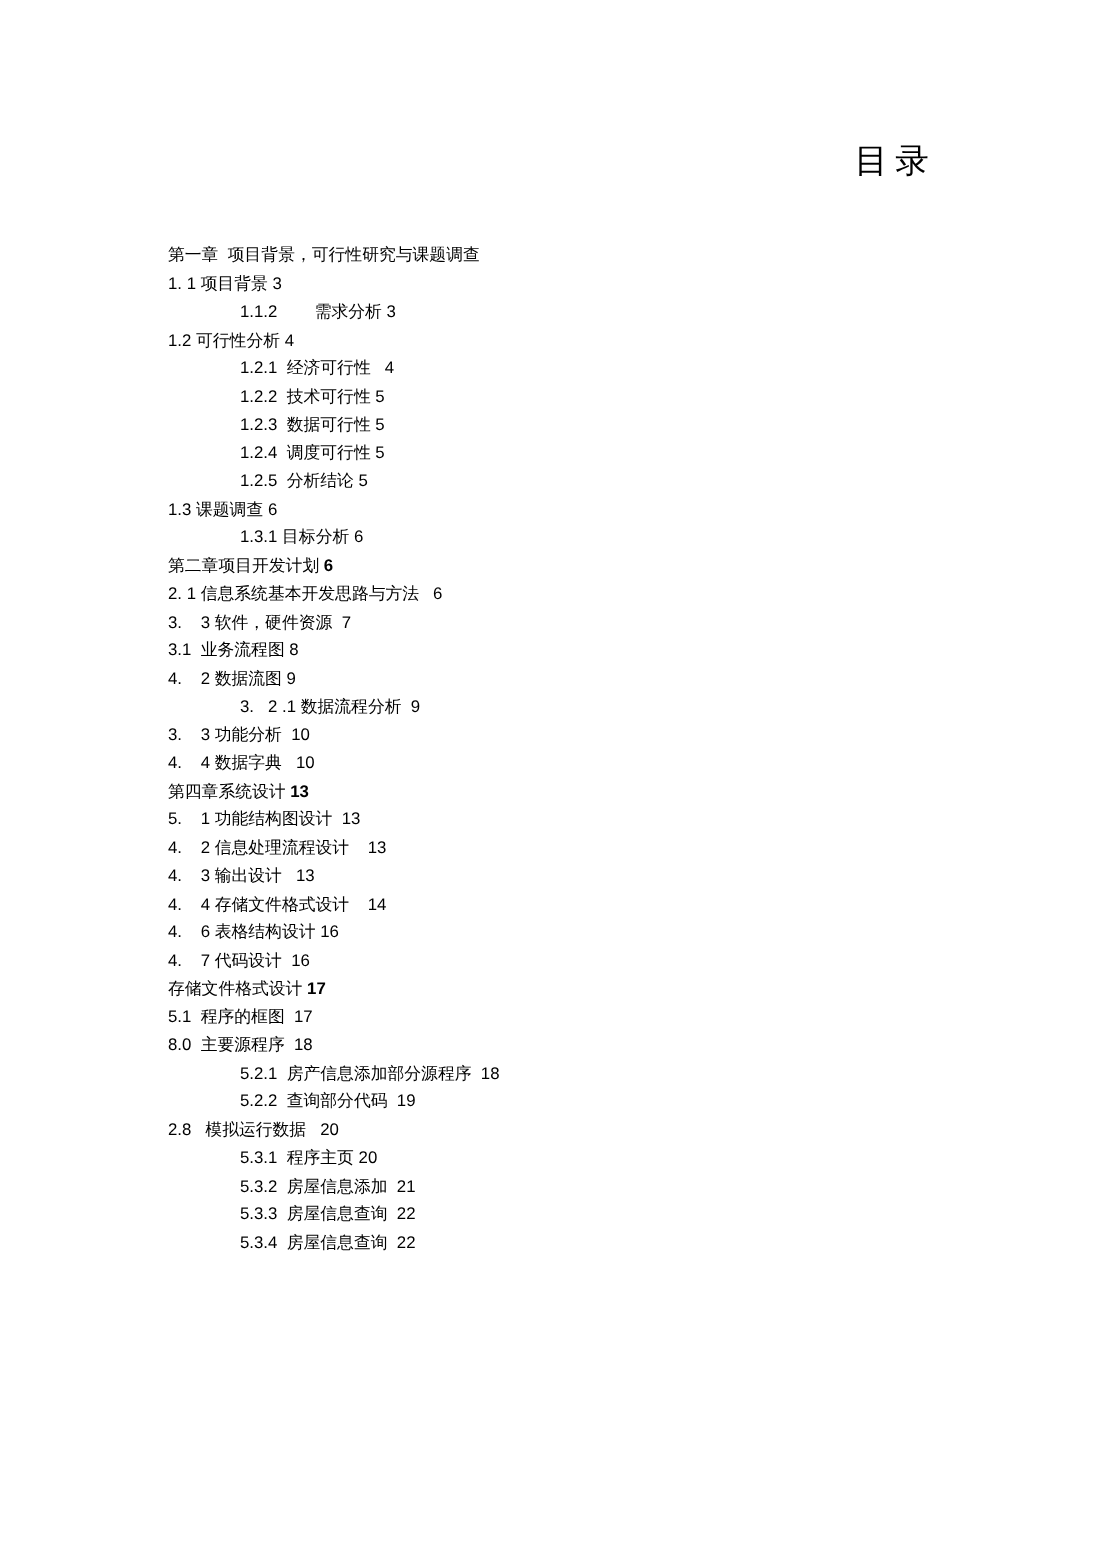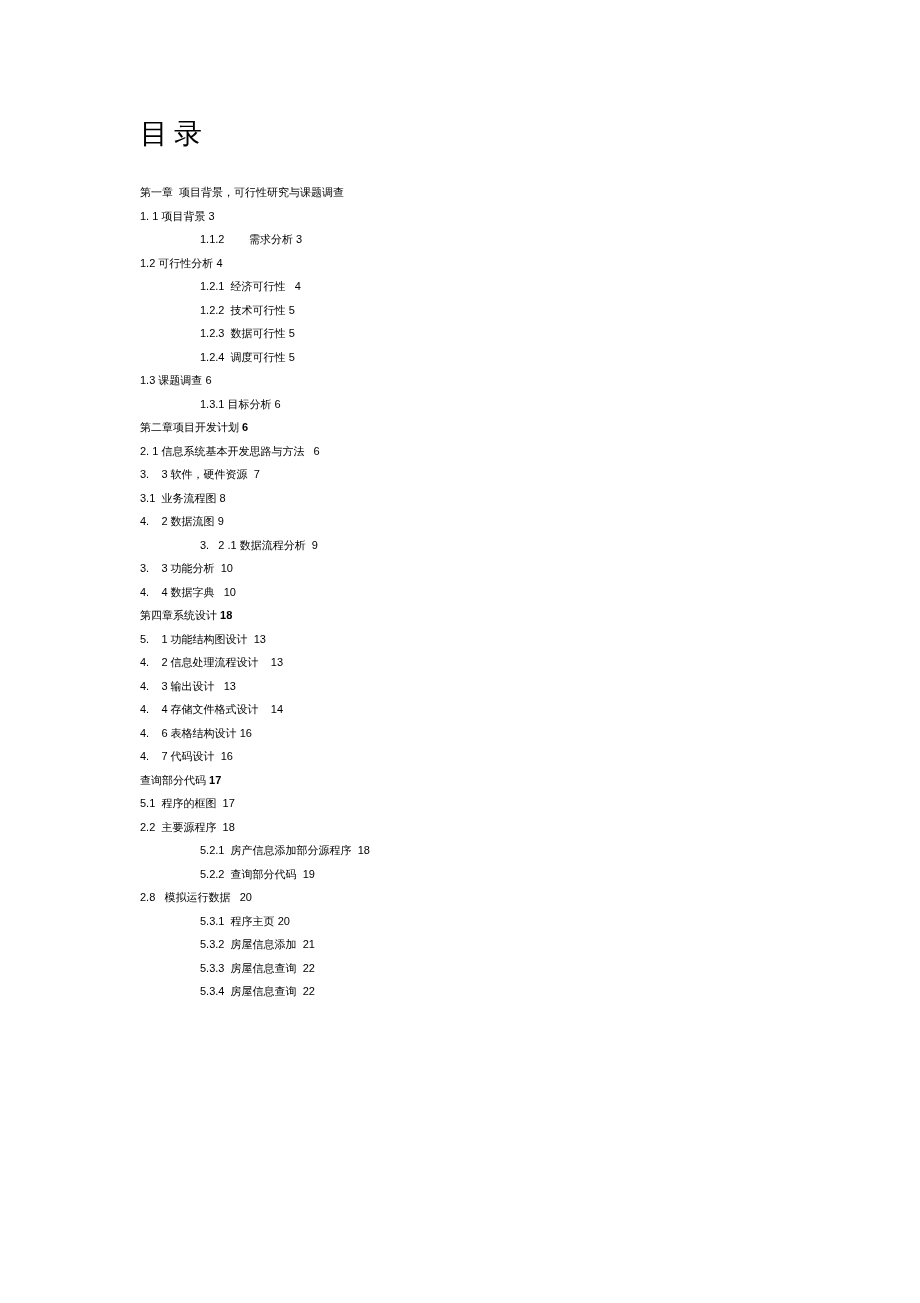--- a/index.html
+++ b/index.html
@@ -8,29 +8,29 @@
     height: 1303px;
     background: #ffffff;
     font-family: "SimSun", "宋体", serif;
     color: #000000;
     position: relative;
   }
   .page {
     padding: 115px 140px 60px 140px;
   }
   .title {
-    text-align: left;
+    text-align: right;
     font-size: 28px;
     font-weight: normal;
     letter-spacing: 6px;
-    margin-bottom: 28px;
+    margin-bottom: 48px;
     font-family: "SimSun", "宋体", serif;
   }
   .toc-line {
-    font-size: 11px;
+    font-size: 14px;
     line-height: 23.5px;
     white-space: pre;
     font-family: "Microsoft YaHei", "SimSun", Arial, sans-serif;
   }
   .indent-1 { padding-left: 60px; }
   .bold-num { font-weight: bold; font-family: Arial, sans-serif; }
 </style>
 </head>
 <body>
 
@@ -38,40 +38,41 @@
   <h1 class="title">目录</h1>
   <div id="toc">
       <div class="toc-line">第一章  项目背景，可行性研究与课题调查</div>
       <div class="toc-line">1. 1 项目背景 3</div>
       <div class="toc-line indent-1">1.1.2        需求分析 3</div>
       <div class="toc-line">1.2 可行性分析 4</div>
       <div class="toc-line indent-1">1.2.1  经济可行性   4</div>
       <div class="toc-line indent-1">1.2.2  技术可行性 5</div>
       <div class="toc-line indent-1">1.2.3  数据可行性 5</div>
       <div class="toc-line indent-1">1.2.4  调度可行性 5</div>
+      <div class="toc-line indent-1">1.2.5  分析结论 5</div>
       <div class="toc-line">1.3 课题调查 6</div>
       <div class="toc-line indent-1">1.3.1 目标分析 6</div>
       <div class="toc-line"><span>第二章项目开发计划 </span><span class="bold-num">6</span></div>
       <div class="toc-line">2. 1 信息系统基本开发思路与方法   6</div>
       <div class="toc-line">3.    3 软件，硬件资源  7</div>
       <div class="toc-line">3.1  业务流程图 8</div>
       <div class="toc-line">4.    2 数据流图 9</div>
       <div class="toc-line indent-1">3.   2 .1 数据流程分析  9</div>
       <div class="toc-line">3.    3 功能分析  10</div>
       <div class="toc-line">4.    4 数据字典   10</div>
-      <div class="toc-line"><span>第四章系统设计 </span><span class="bold-num">18</span></div>
+      <div class="toc-line"><span>第四章系统设计 </span><span class="bold-num">13</span></div>
       <div class="toc-line">5.    1 功能结构图设计  13</div>
       <div class="toc-line">4.    2 信息处理流程设计    13</div>
       <div class="toc-line">4.    3 输出设计   13</div>
       <div class="toc-line">4.    4 存储文件格式设计    14</div>
       <div class="toc-line">4.    6 表格结构设计 16</div>
       <div class="toc-line">4.    7 代码设计  16</div>
-      <div class="toc-line"><span>查询部分代码 </span><span class="bold-num">17</span></div>
+      <div class="toc-line"><span>存储文件格式设计 </span><span class="bold-num">17</span></div>
       <div class="toc-line">5.1  程序的框图  17</div>
-      <div class="toc-line">2.2  主要源程序  18</div>
+      <div class="toc-line">8.0  主要源程序  18</div>
       <div class="toc-line indent-1">5.2.1  房产信息添加部分源程序  18</div>
       <div class="toc-line indent-1">5.2.2  查询部分代码  19</div>
       <div class="toc-line">2.8   模拟运行数据   20</div>
       <div class="toc-line indent-1">5.3.1  程序主页 20</div>
       <div class="toc-line indent-1">5.3.2  房屋信息添加  21</div>
       <div class="toc-line indent-1">5.3.3  房屋信息查询  22</div>
       <div class="toc-line indent-1">5.3.4  房屋信息查询  22</div>
     </div>
 </div>
 

